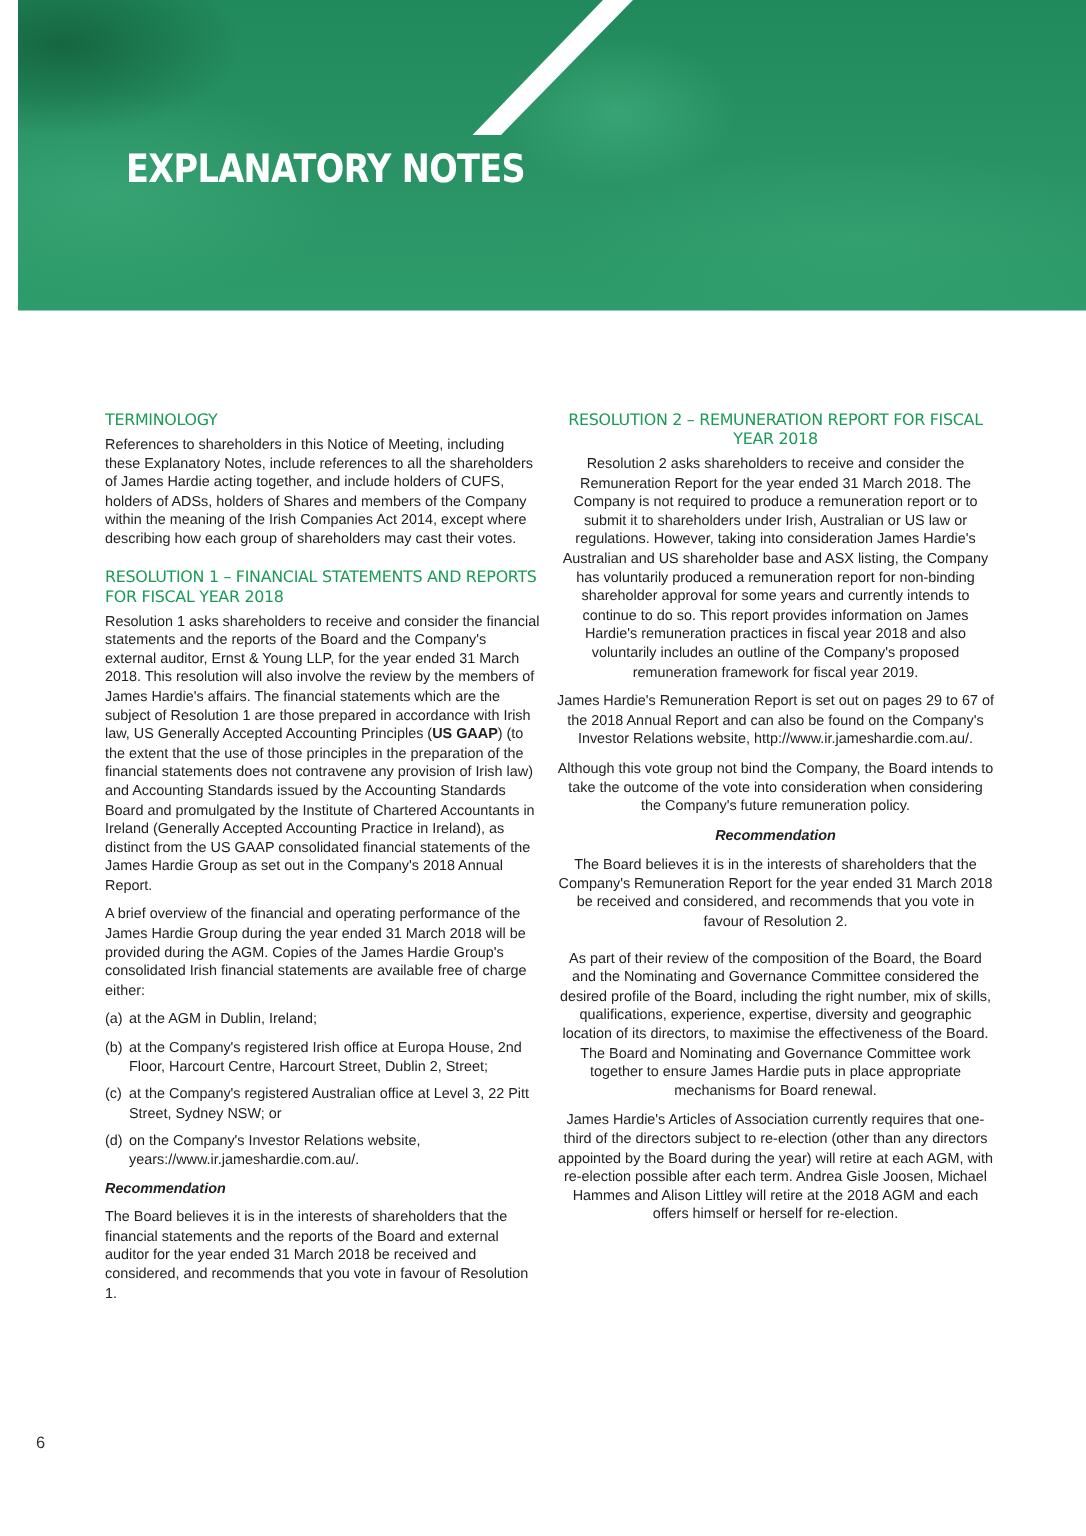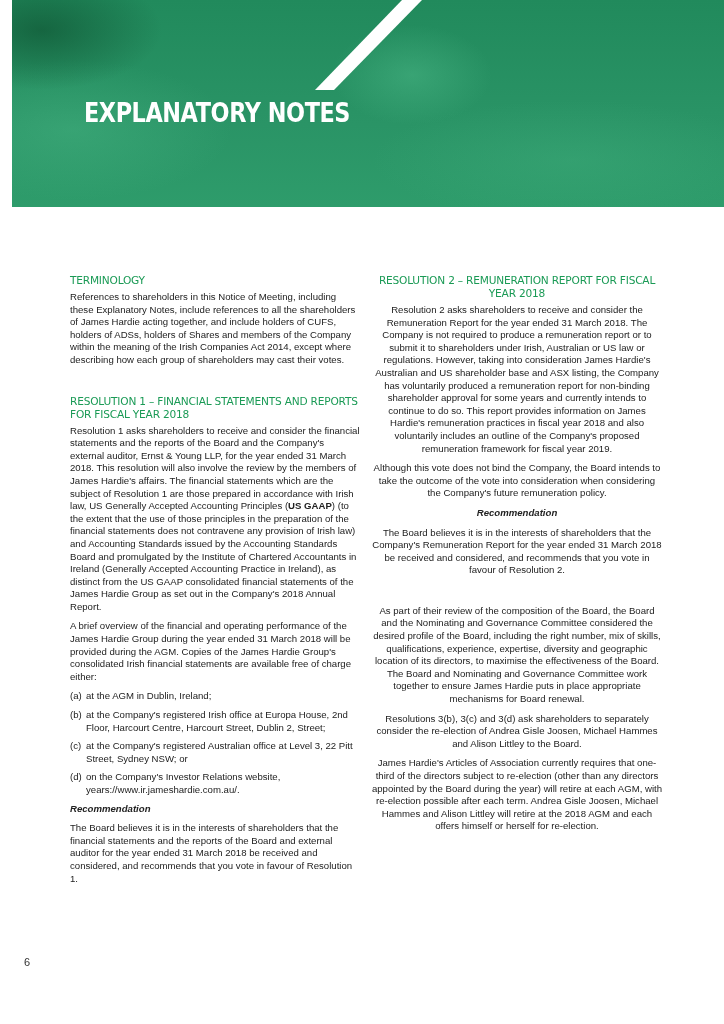--- a/index.html
+++ b/index.html
@@ -19,21 +19,21 @@
                 transform:scaleX(0.86); transform-origin:left top; white-space:nowrap; }
   .col { position:absolute; top:274px; font-size:9.6px; line-height:12.6px; color:#222; }
   .col.left { left:70px; width:290px; }
   .col.right { left:371px; width:292px;text-align:center; }
   h3 { margin:0 0 4px 0; color:#1a9a55; font-size:10.6px; line-height:13px; font-weight:normal;
        font-family:"DejaVu Sans", sans-serif; letter-spacing:-0.2px; text-transform:uppercase; }
   p { margin:0 0 7px 0; }
   .rec { font-weight:bold; font-style:italic; margin:0 0 7px 0; }
   .li { display:flex; margin:0 0 6px 0; }
   .li .lbl { width:16px; flex:none; }
-  .gap-h { margin-top:28px; }
+  .gap-h { margin-top:12px; }
   .page-num { position:absolute; left:24px; top:956px; font-size:11px; color:#333; }
 </style>
 </head>
 <body>
 
 <div class="hero">
   <svg width="724" height="177">
     <polygon points="390,0 410,0 322,90 303,90" fill="#ffffff"></polygon>
   </svg>
   <div class="hero-title">EXPLANATORY NOTES</div>
@@ -67,25 +67,25 @@
     </div>
     <div class="rec">Recommendation</div>
     <p>The Board believes it is in the interests of shareholders that the financial statements and the reports of the Board and external auditor for the year ended 31 March 2018 be received and considered, and recommends that you vote in favour of Resolution 1.</p>
   </section>
 </div>
 
 <div class="col right">
   <section>
     <h3>RESOLUTION 2 – REMUNERATION REPORT FOR FISCAL YEAR 2018</h3>
     <p>Resolution 2 asks shareholders to receive and consider the Remuneration Report for the year ended 31 March 2018. The Company is not required to produce a remuneration report or to submit it to shareholders under Irish, Australian or US law or regulations. However, taking into consideration James Hardie's Australian and US shareholder base and ASX listing, the Company has voluntarily produced a remuneration report for non-binding shareholder approval for some years and currently intends to continue to do so. This report provides information on James Hardie's remuneration practices in fiscal year 2018 and also voluntarily includes an outline of the Company's proposed remuneration framework for fiscal year 2019.</p>
-    <p>Although this vote does not bind the Company, the Board intends to take the outcome of the vote into consideration when considering the Company's future remuneration policy.</p>
+    <p>James Hardie's Remuneration Report is set out on pages 29 to 67 of the 2018 Annual Report and can also be found on the Company's Investor Relations website, http://www.ir.jameshardie.com.au/.</p>
+    <p>Although this vote group not bind the Company, the Board intends to take the outcome of the vote into consideration when considering the Company's future remuneration policy.</p>
     <div class="rec">Recommendation</div>
     <p>The Board believes it is in the interests of shareholders that the Company's Remuneration Report for the year ended 31 March 2018 be received and considered, and recommends that you vote in favour of Resolution 2.</p>
   </section>
 
   <section class="gap-h">
     <p>As part of their review of the composition of the Board, the Board and the Nominating and Governance Committee considered the desired profile of the Board, including the right number, mix of skills, qualifications, experience, expertise, diversity and geographic location of its directors, to maximise the effectiveness of the Board. The Board and Nominating and Governance Committee work together to ensure James Hardie puts in place appropriate mechanisms for Board renewal.</p>
-    <p>Resolutions 3(b), 3(c) and 3(d) ask shareholders to separately consider the re-election of Andrea Gisle Joosen, Michael Hammes and Alison Littley to the Board.</p>
     <p>James Hardie's Articles of Association currently requires that one-third of the directors subject to re-election (other than any directors appointed by the Board during the year) will retire at each AGM, with re-election possible after each term. Andrea Gisle Joosen, Michael Hammes and Alison Littley will retire at the 2018 AGM and each offers himself or herself for re-election.</p>
   </section>
 </div>
 
 <div class="page-num">6</div>
 
 </body></html>

